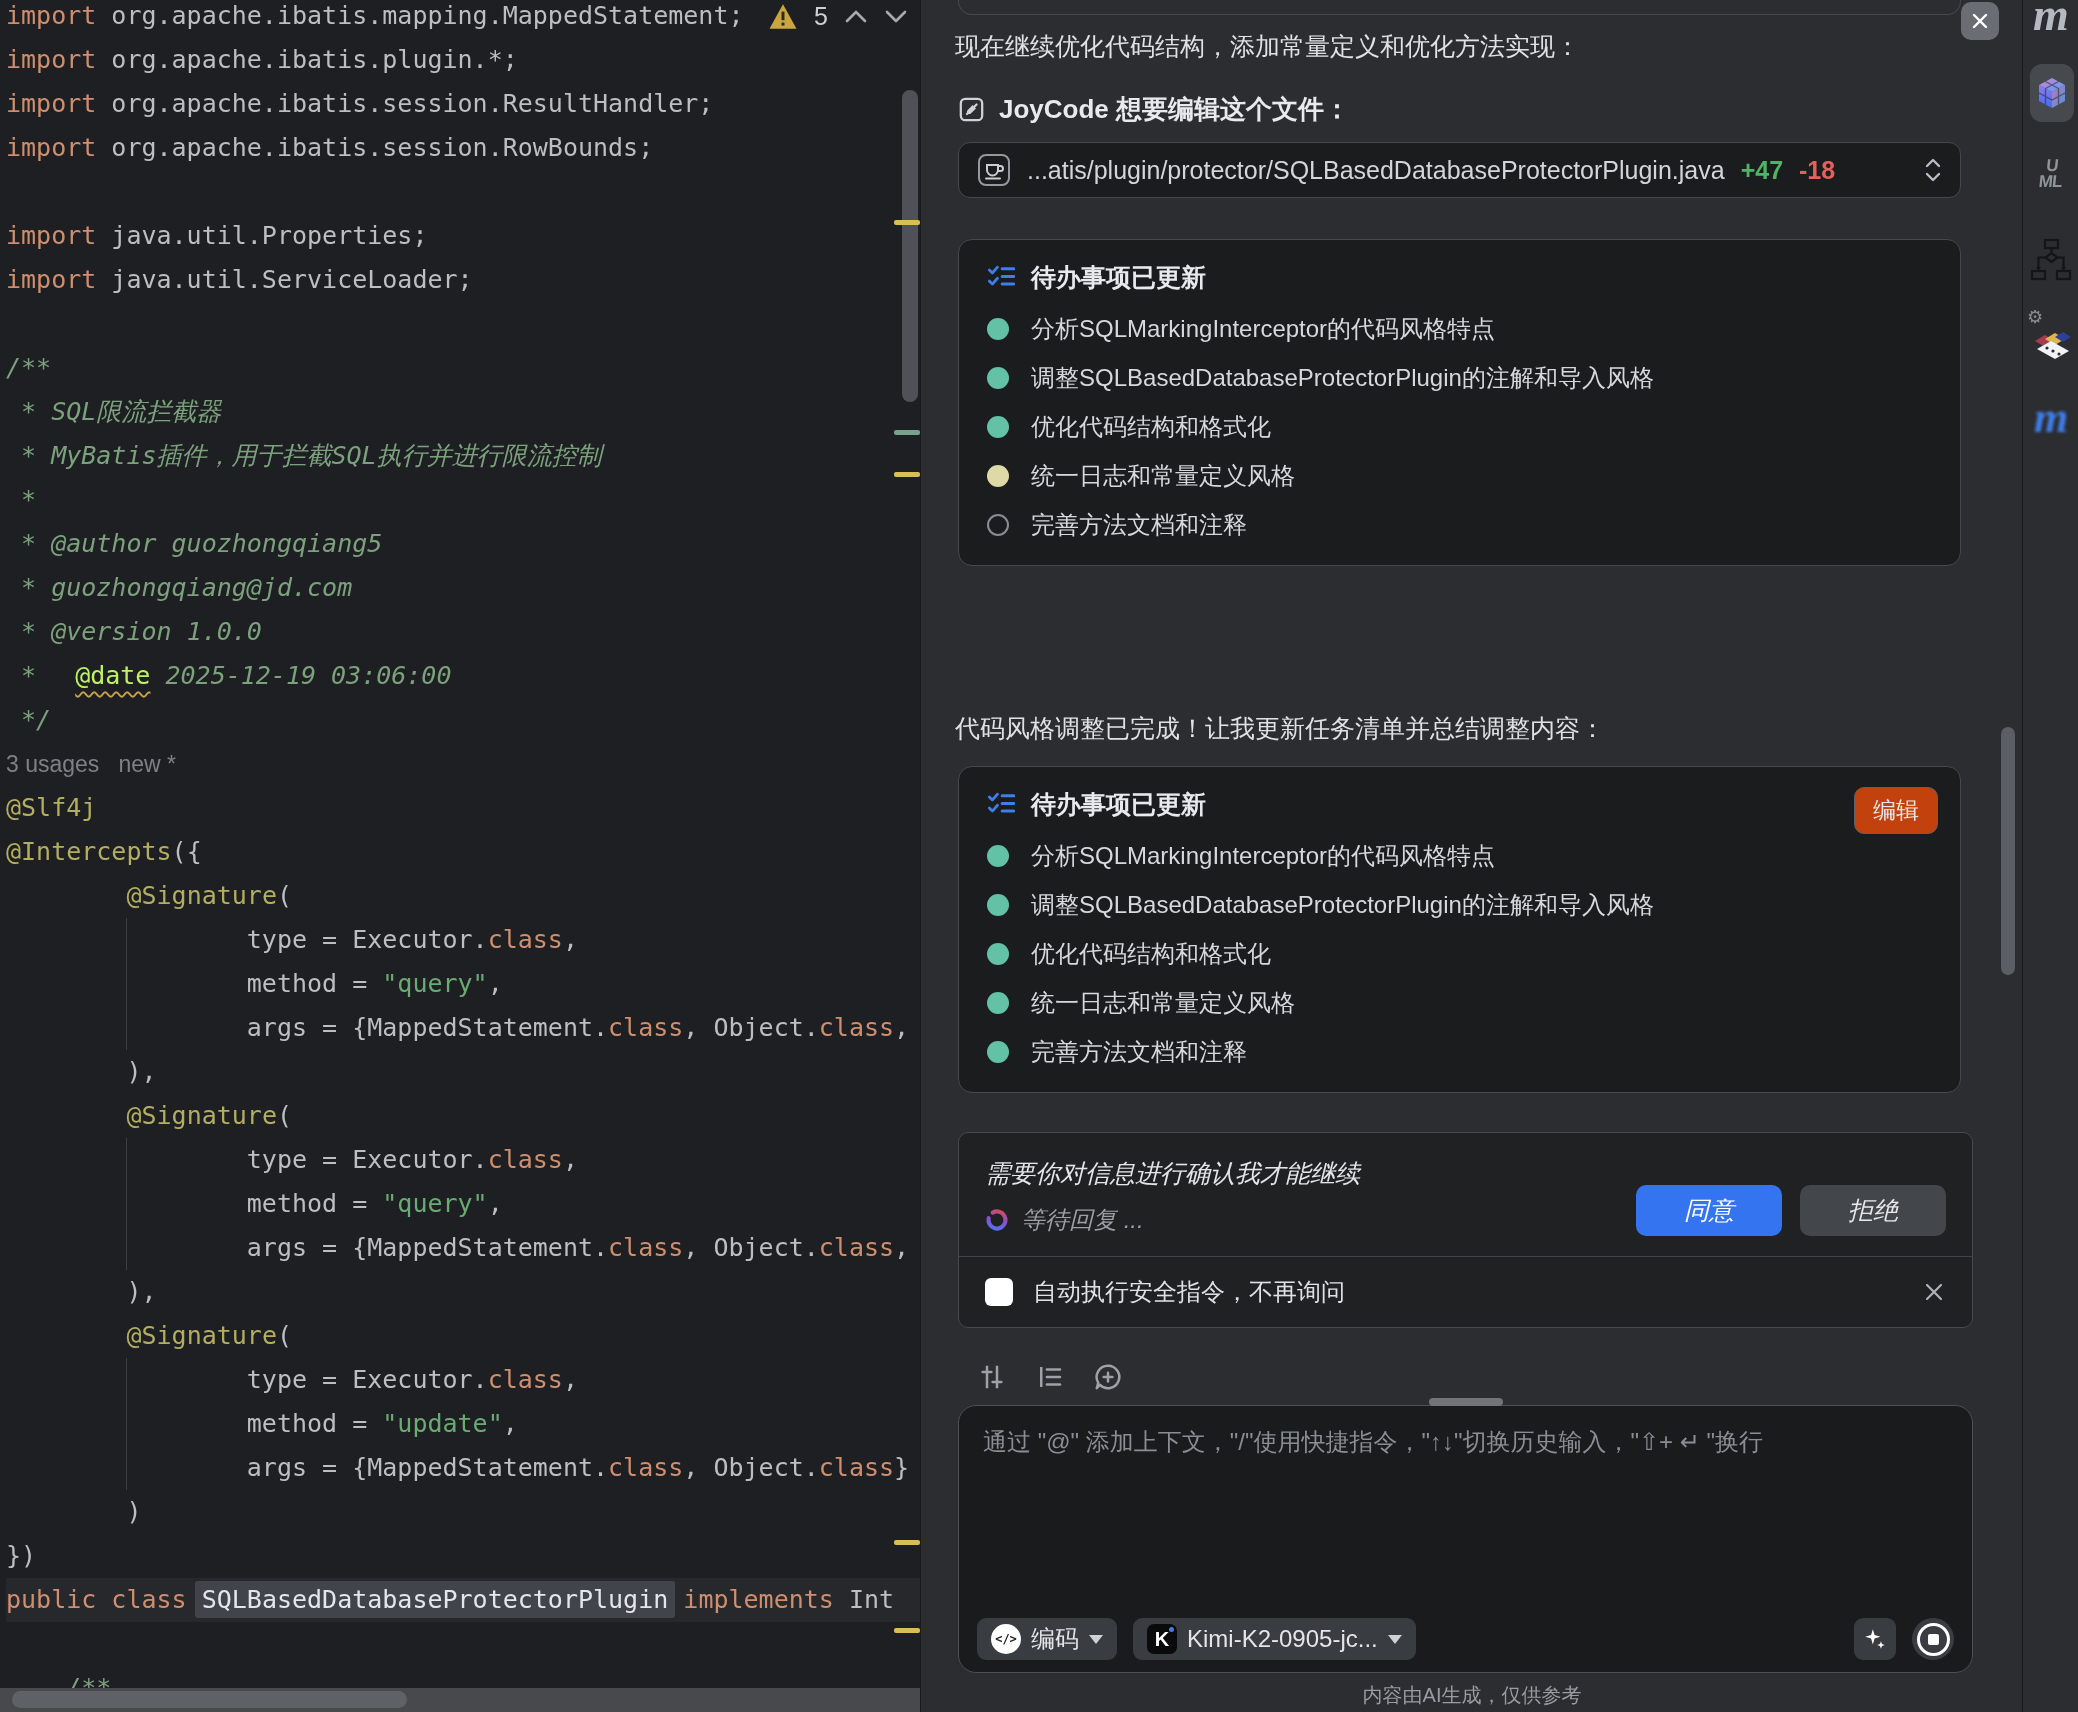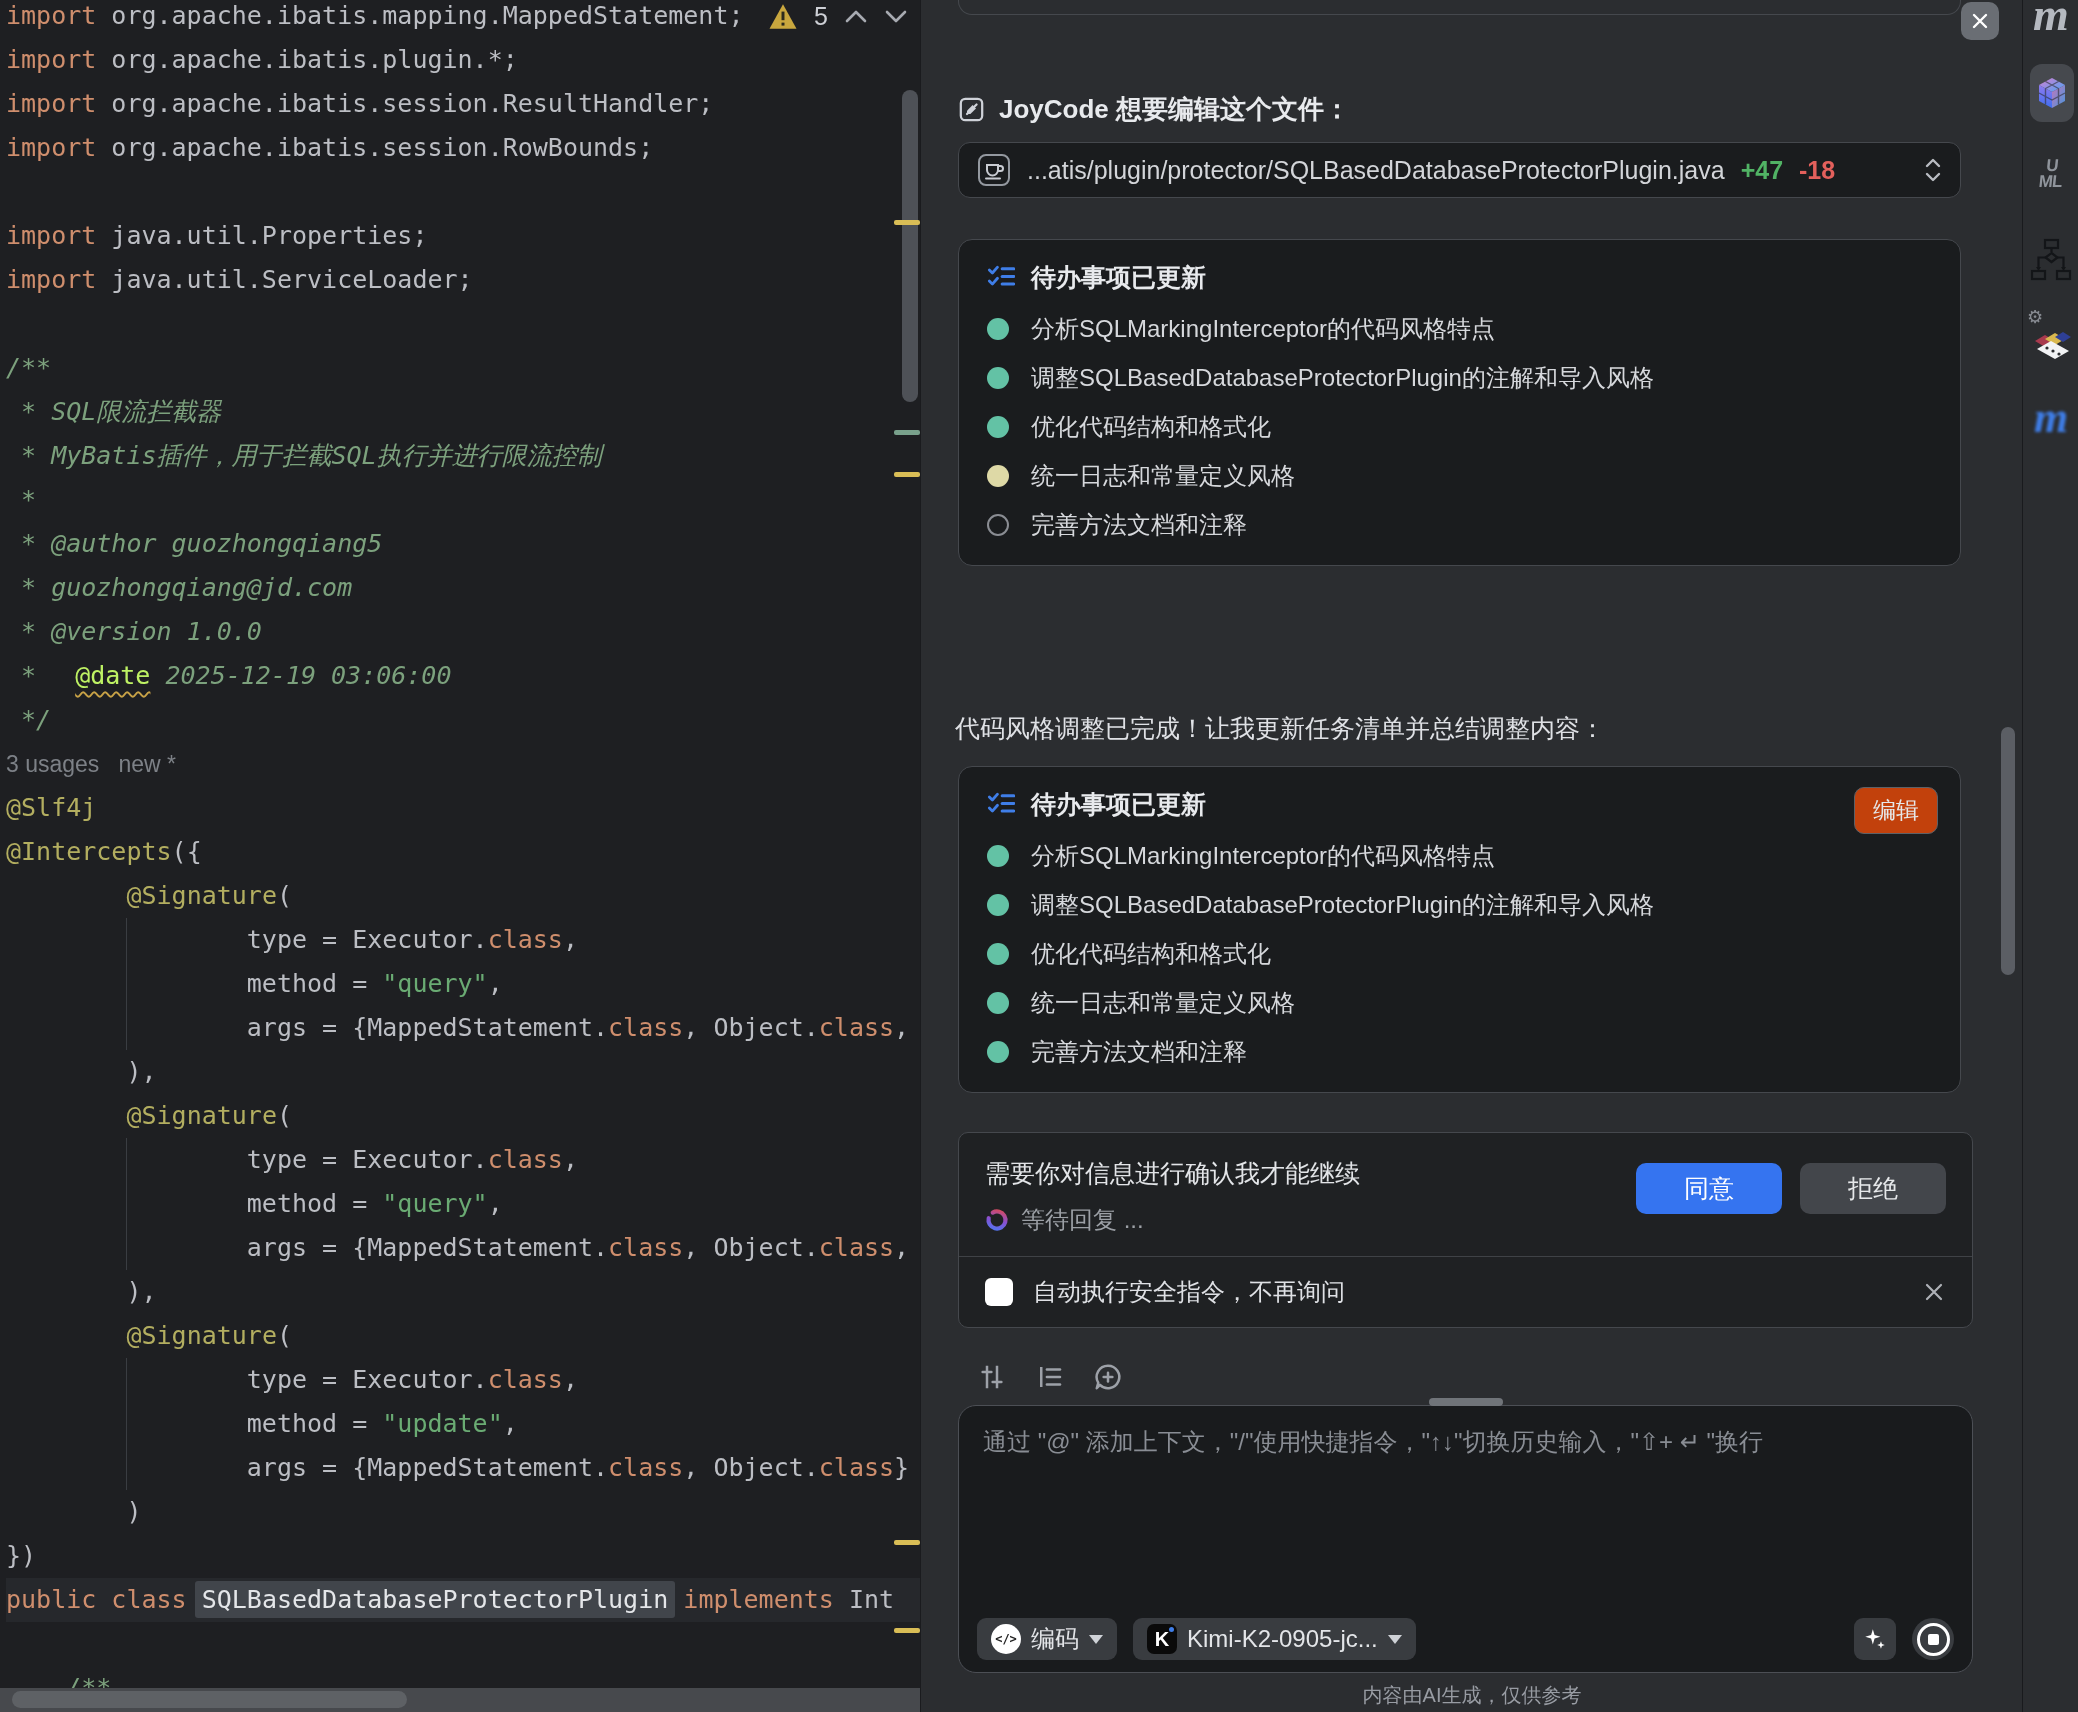--- a/index.html
+++ b/index.html
@@ -47,21 +47,21 @@
   .todo-item{display:flex;align-items:center;gap:22px;height:49px;}
   .bullet{width:22px;height:22px;border-radius:50%;flex:0 0 22px;}
   .bullet.done{background:#63c2a5;}
   .bullet.progress{background:#ded9a6;}
   .bullet.pending{background:transparent;border:2px solid #8a8d93;box-sizing:border-box;}
   .todo-label{font-size:24px;color:#d6d8dc;}
   #edit-btn{position:absolute;right:22px;top:20px;background:#c2410c;border:1px solid #5d6167;border-radius:10px;
     color:#e6e8ea;font-size:23px;padding:7px 18px;}
   #confirm{position:absolute;left:37px;top:1132px;width:1015px;box-sizing:border-box;background:#1f2123;
     border:1px solid #45484d;border-radius:10px;}
-  #confirm .row1{display:flex;justify-content:space-between;align-items:flex-start;padding:24px 26px 20px 26px;}
+  #confirm .row1{display:flex;justify-content:space-between;align-items:flex-end;padding:24px 26px 20px 26px;font-style:italic;}
   #confirm .title{font-size:25px;color:#e3e5e8;}
   #confirm .wait{display:flex;align-items:center;gap:12px;margin-top:14px;color:#9ca0a6;font-size:24px;}
   #confirm .btns{display:flex;gap:18px;margin-top:6px;}
   .btn{border-radius:10px;font-size:25px;width:146px;height:51px;display:flex;align-items:center;justify-content:center;}
   .btn.agree{background:#3574f0;color:#fff;}
   .btn.reject{background:#43464b;color:#e6e8ea;}
   #confirm .row2{border-top:1px solid #3f4246;display:flex;align-items:center;gap:20px;padding:19px 26px;}
   #cbox{width:28px;height:28px;background:#fff;border-radius:6px;flex:0 0 28px;}
   #confirm .row2 .lbl{font-size:24px;color:#dfe1e5;}
   #confirm .row2 .x{margin-left:auto;}
@@ -137,20 +137,21 @@
 
 <div id="chat">
   <div class="prev-edge"></div>
 
   <div id="close-btn">
     <svg width="20" height="20" viewBox="0 0 20 20">
       <path d="M4 4 L16 16 M16 4 L4 16" stroke="#ffffff" stroke-width="2.4" stroke-linecap="round"></path>
     </svg>
   </div>
 
+  <div class="para" style="top:30px;">现在继续优化代码结构，添加常量定义和优化方法实现：</div>
 
   <div class="hdr-row">
     <svg width="27" height="27" viewBox="0 0 24 24">
       <rect x="2.5" y="2.5" width="19" height="19" rx="4" fill="none" stroke="#cfd2d8" stroke-width="2"></rect>
       <path d="M8 16 L14 10 M14 10 L16.5 7.5 L16.5 7.5" stroke="#cfd2d8" stroke-width="2" stroke-linecap="round"></path>
       <path d="M8 16 L8 13 L13 8 L16 11 L11 16 Z" fill="#cfd2d8"></path>
     </svg>
     <span class="t">JoyCode 想要编辑这个文件：</span>
   </div>
 

